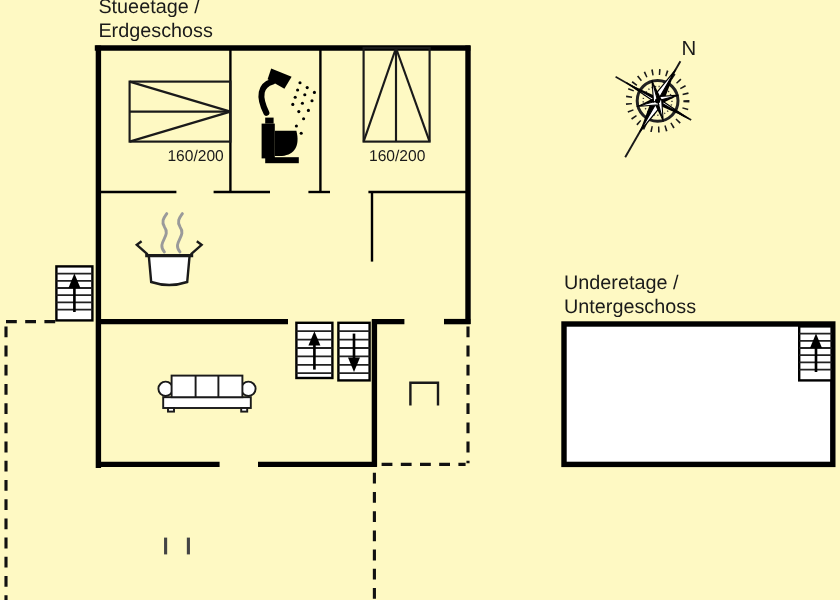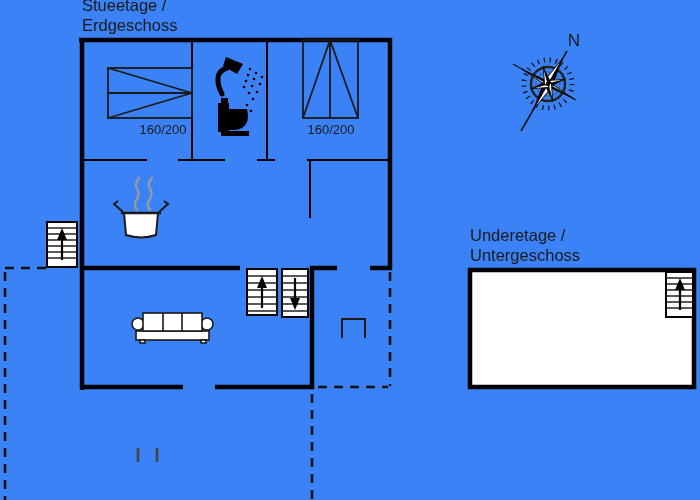--- a/index.html
+++ b/index.html
@@ -1,20 +1,20 @@
 <!DOCTYPE html>
 <html><head>
 <meta charset="utf-8">
 <style>
   html,body{margin:0;padding:0;}
   body{
     width:700px;height:500px;background:#ffffff;overflow:hidden;
     font-family:"Liberation Sans", sans-serif;
   }
-  .plan-wrap{position:relative;width:700px;height:500px;background:#3b82f6;}
+  .plan-wrap{position:relative;width:700px;height:500px;background:#fef9c3;}
   svg{display:block;}
   text{fill:#1a1a1a;}
   .title{font-size:16.5px;}
   .bedlabel{font-size:13px;}
   .nlabel{font-size:17px;}
 </style>
 </head>
 <body>
 
 <div class="plan-wrap">

